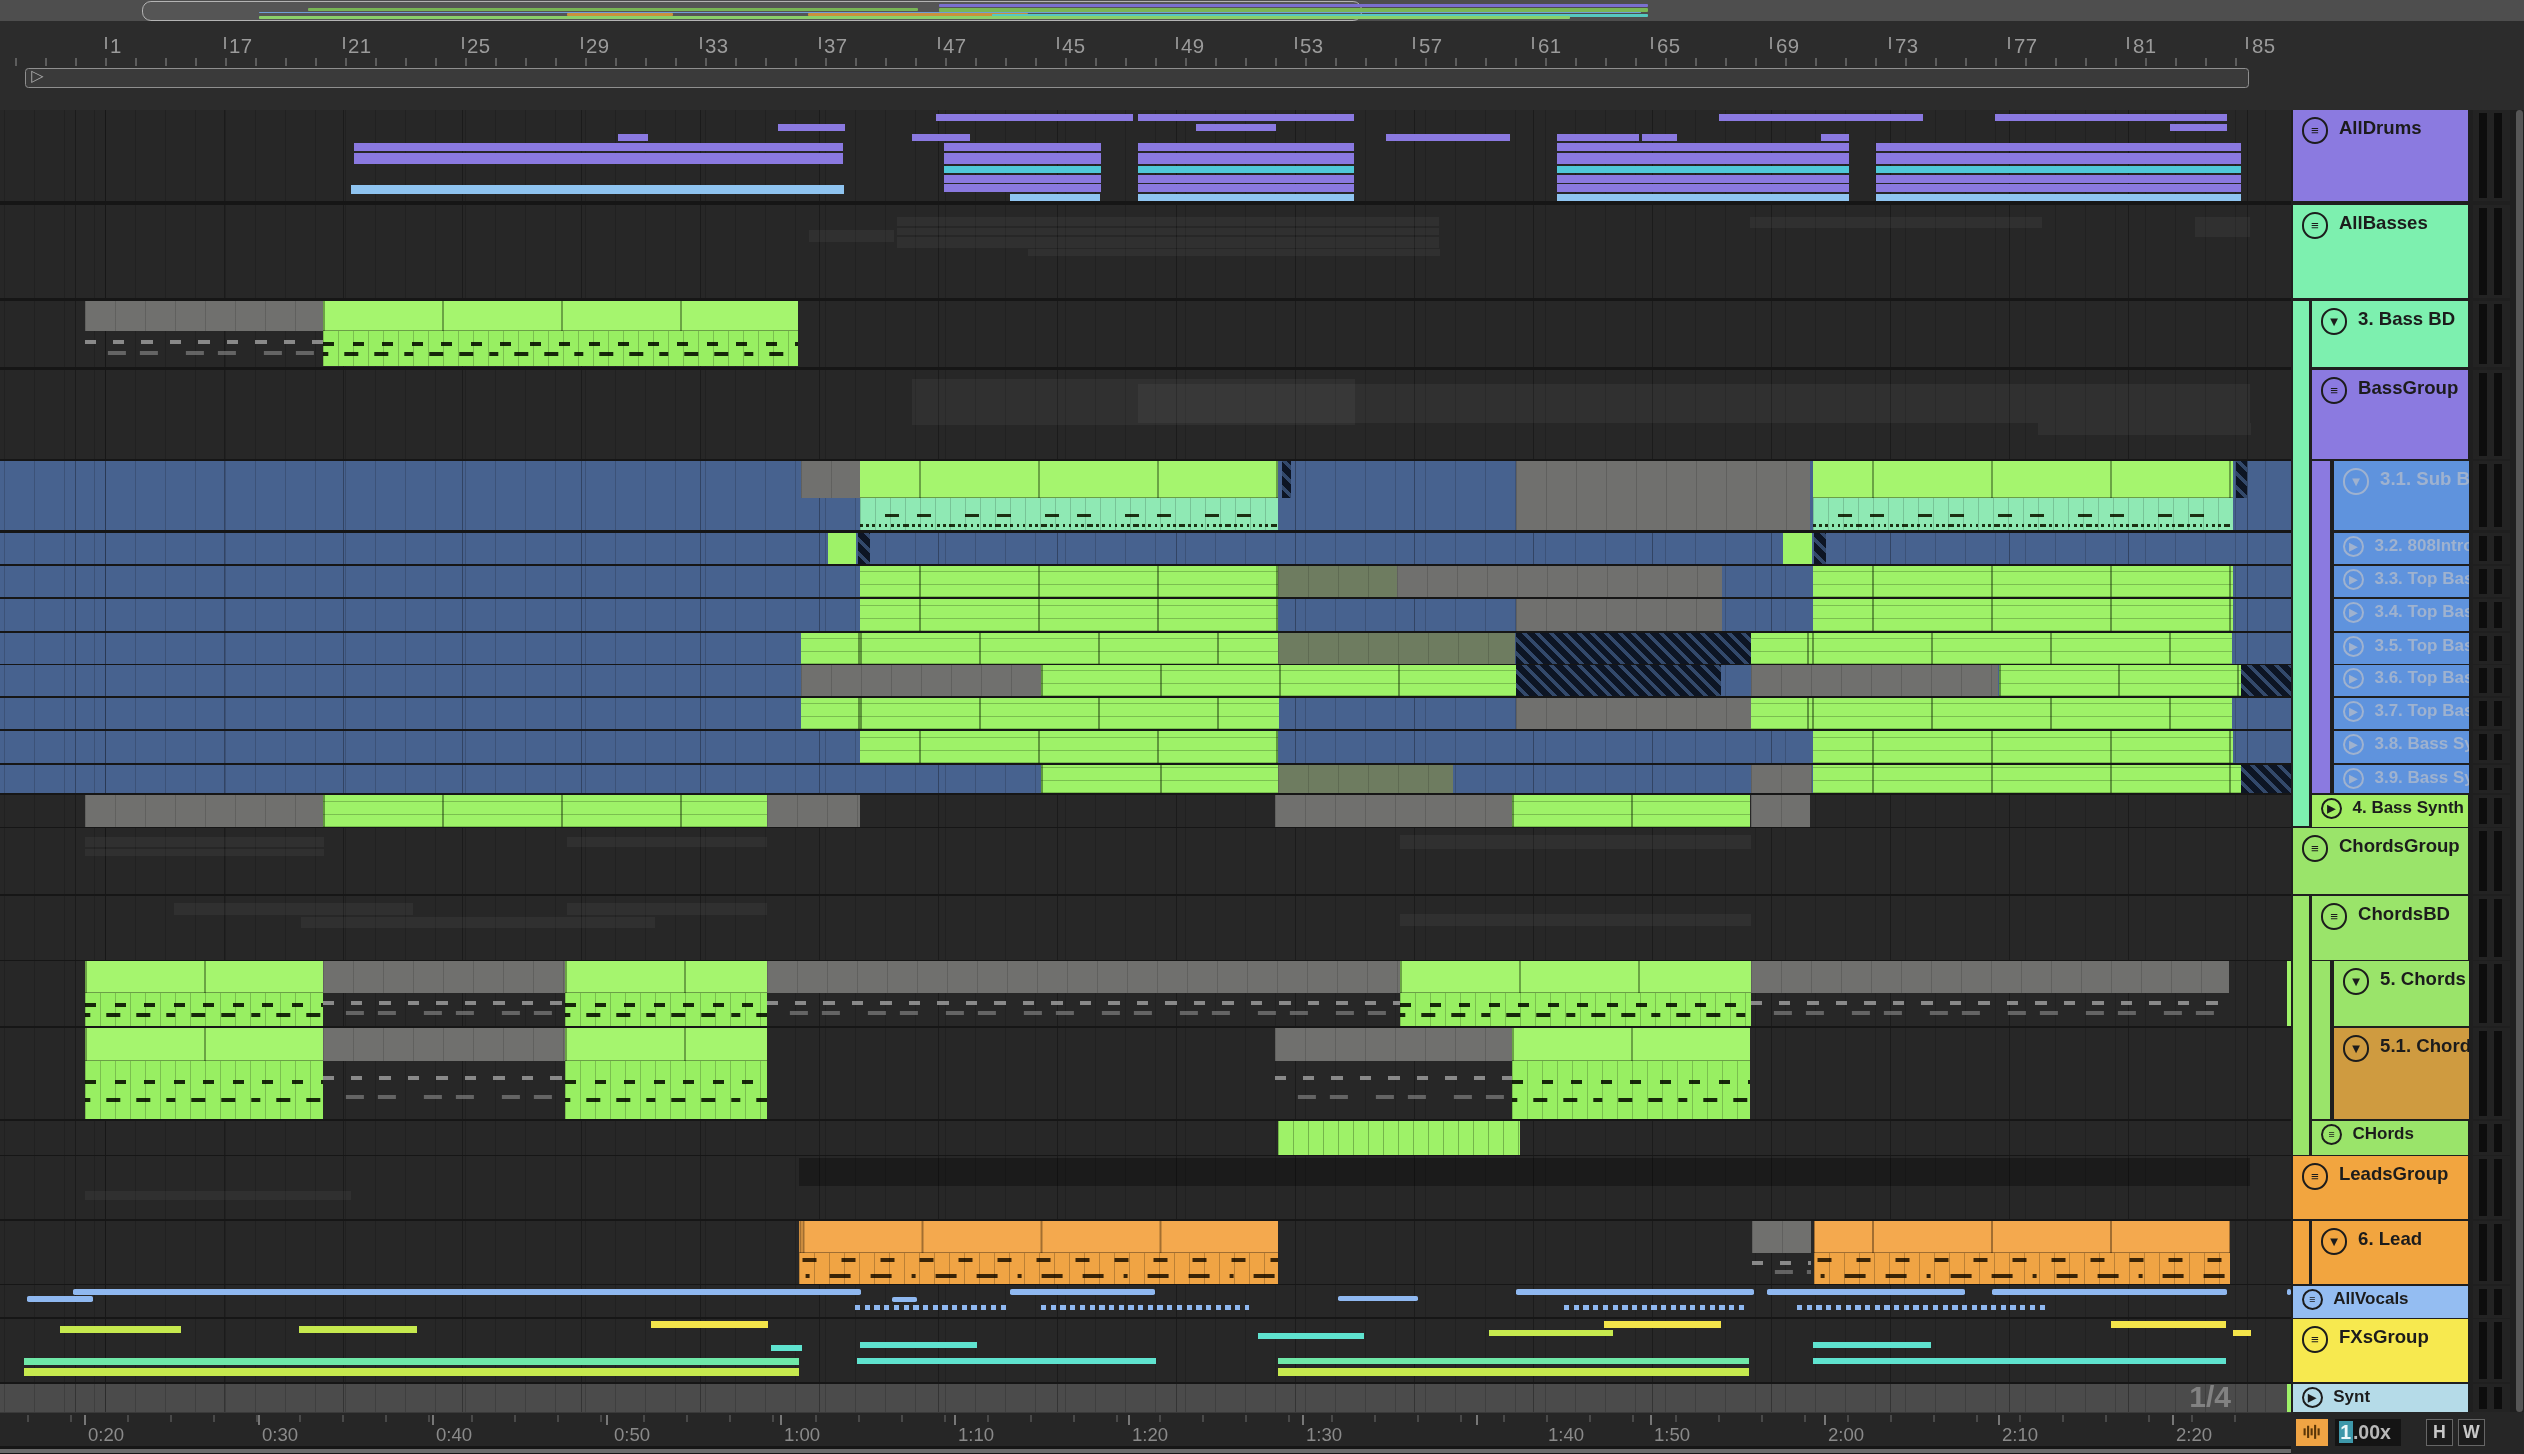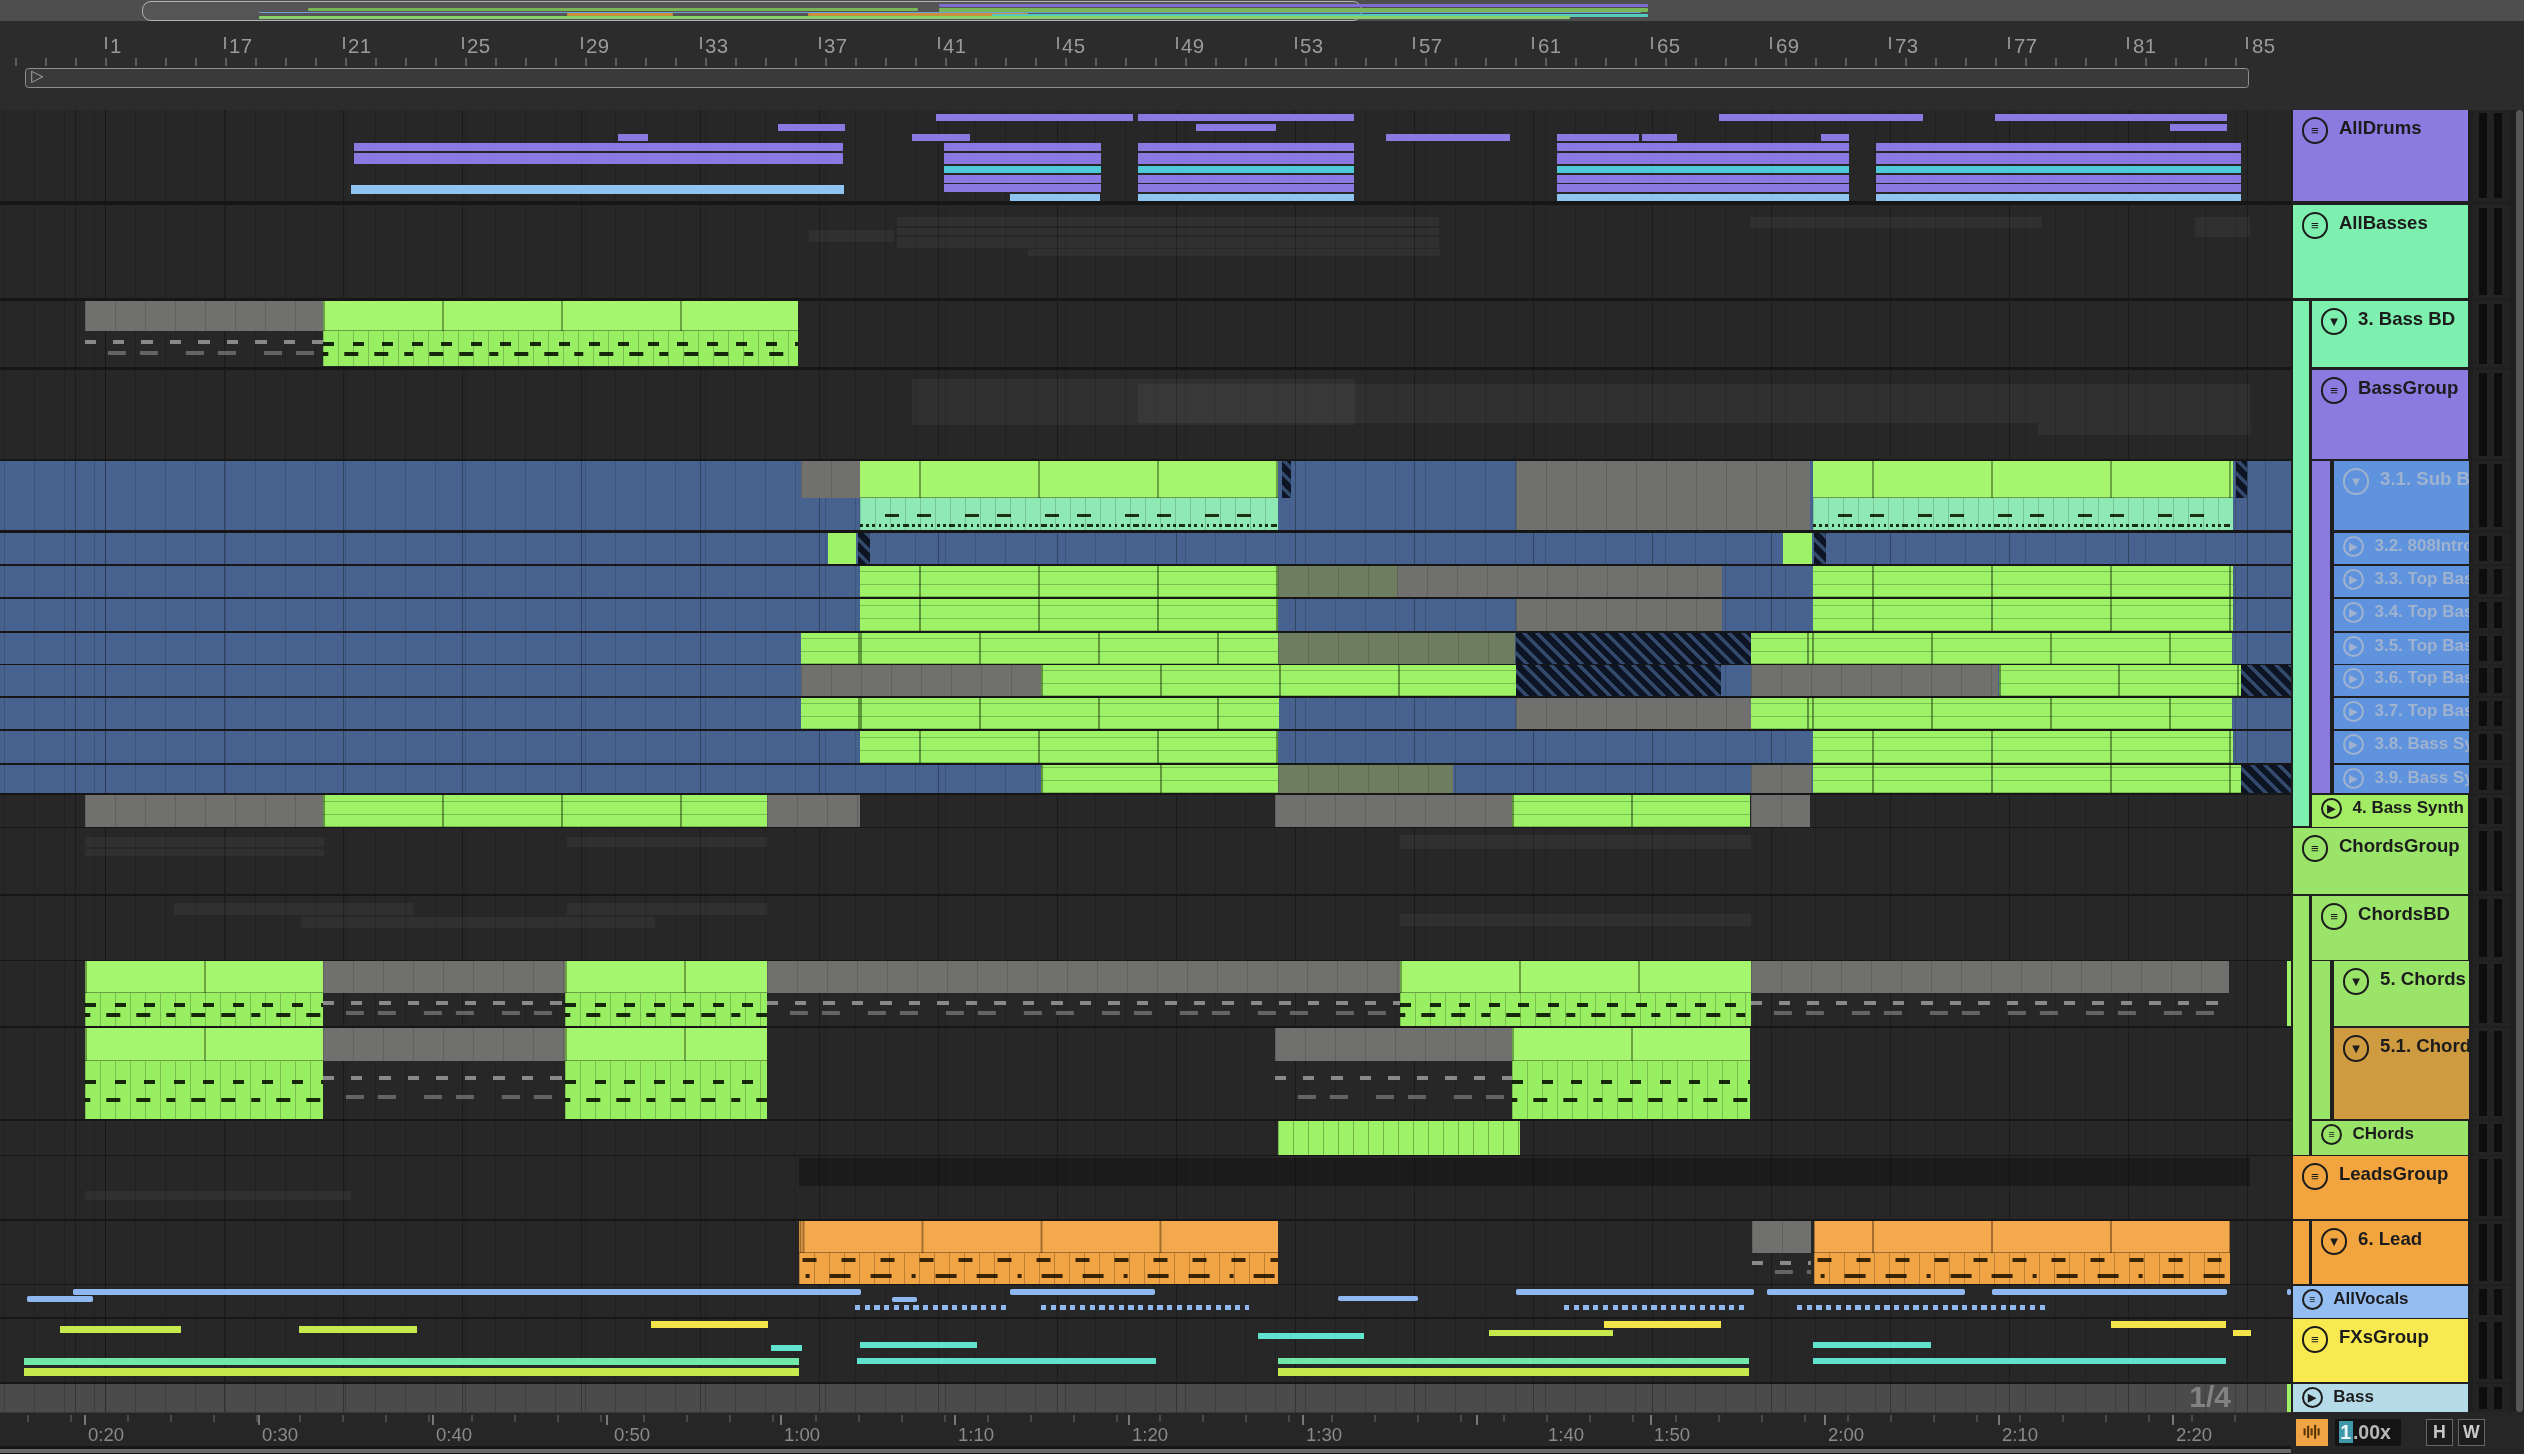--- a/index.html
+++ b/index.html
@@ -167,21 +167,21 @@
       <div class="barlab" style="left: 348px;">21</div>
       <div class="bartick" style="left: 462px;"></div>
       <div class="barlab" style="left: 467px;">25</div>
       <div class="bartick" style="left: 581px;"></div>
       <div class="barlab" style="left: 586px;">29</div>
       <div class="bartick" style="left: 700px;"></div>
       <div class="barlab" style="left: 705px;">33</div>
       <div class="bartick" style="left: 819px;"></div>
       <div class="barlab" style="left: 824px;">37</div>
       <div class="bartick" style="left: 938px;"></div>
-      <div class="barlab" style="left: 943px;">41</div>
+      <div class="barlab" style="left: 943px;">47</div>
       <div class="bartick" style="left: 1057px;"></div>
       <div class="barlab" style="left: 1062px;">45</div>
       <div class="bartick" style="left: 1176px;"></div>
       <div class="barlab" style="left: 1181px;">49</div>
       <div class="bartick" style="left: 1295px;"></div>
       <div class="barlab" style="left: 1300px;">53</div>
       <div class="bartick" style="left: 1413px;"></div>
       <div class="barlab" style="left: 1419px;">57</div>
       <div class="bartick" style="left: 1532px;"></div>
       <div class="barlab" style="left: 1538px;">61</div>
@@ -640,21 +640,21 @@
       <div class="trk" style="left: 1.8px; top: 1209px; width: 175px; height: 63px; background: rgb(247, 233, 79); color: rgb(28, 28, 28);">
         <div class="ticon" style="width: 26.6px; height: 26.6px; border: 2.7px solid rgb(28, 28, 28); font-size: 13.3px; color: rgb(28, 28, 28); flex-basis: 26.6px;">≡</div>
         <div class="tlabel" style="font-size: 18.6px;">FXsGroup</div>
       </div>
       <div class="meter" style="left: 182px; top: 1209px; width: 37px; height: 63px;">
         <i class="b1"></i>
         <i class="b2"></i>
       </div>
       <div class="trk sm" style="left: 1.8px; top: 1274px; width: 175px; height: 28px; background: rgb(181, 219, 232); color: rgb(28, 28, 28);">
         <div class="ticon" style="width: 21px; height: 21px; border: 2.7px solid rgb(28, 28, 28); font-size: 10.6px; color: rgb(28, 28, 28); flex-basis: 21px;">▶</div>
-        <div class="tlabel" style="font-size: 17px;">Bass</div>
+        <div class="tlabel" style="font-size: 17px;">Synt</div>
       </div>
       <div class="meter" style="left: 182px; top: 1274px; width: 37px; height: 28px;">
         <i class="b1"></i>
         <i class="b2"></i>
       </div>
     </div>
 
   <div id="botright">
     <div id="wave-btn">
       <svg width="21" height="17.7" viewBox="0 0 24 20">

